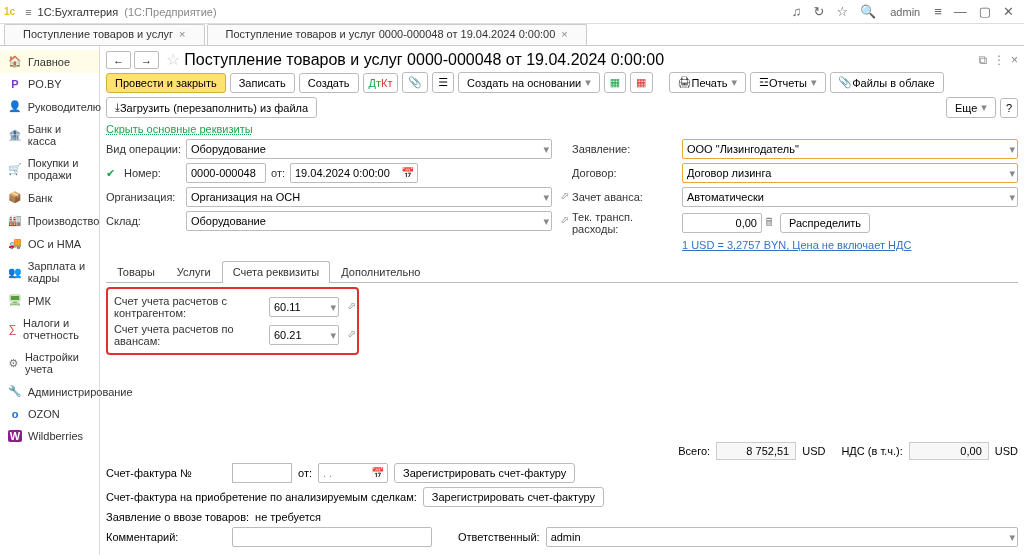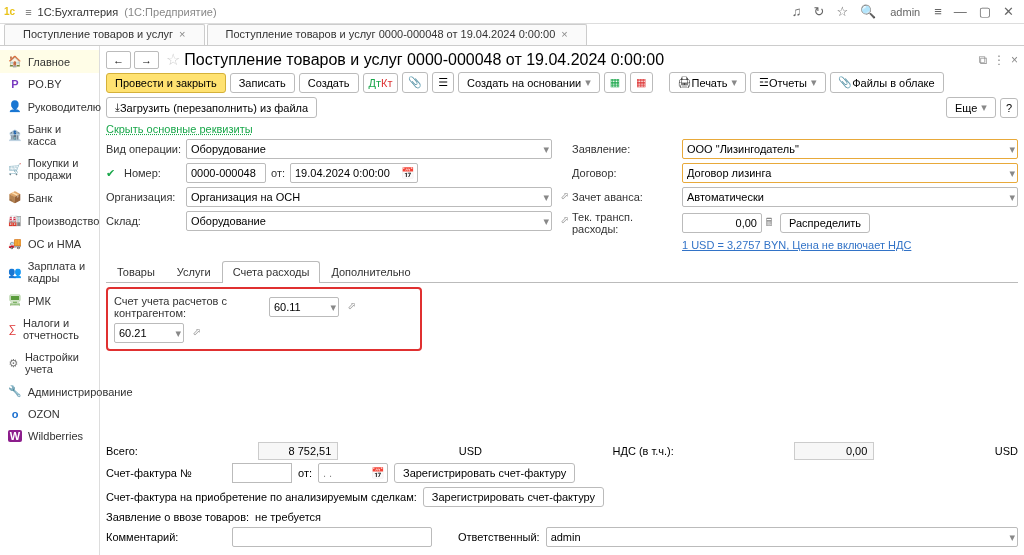--- a/index.html
+++ b/index.html
@@ -38,25 +38,25 @@
 .frow label.w110{width:110px}
 .input{border:1px solid #bbb;border-radius:2px;height:20px;padding:0 4px;background:#fff;display:flex;align-items:center;flex:1;position:relative}
 .input .dd{position:absolute;right:2px;color:#888;cursor:pointer}
 .input.highlight{border:1px solid #e8a93a}
 .input .ext{position:absolute;right:-18px;top:2px;color:#888;cursor:pointer;font-size:10px}
 .input.txtright{justify-content:flex-end}
 .linkblue{color:#3273c7;cursor:pointer;text-decoration:underline}
 .tabs{display:flex;border-bottom:1px solid #bbb;margin-top:4px}
 .tabs .tab{padding:4px 10px;border:1px solid transparent;border-bottom:none;cursor:pointer;color:#333}
 .tabs .tab.active{border-color:#bbb;background:#fff;border-radius:3px 3px 0 0;margin-bottom:-1px}
-.redbox{border:2px solid #e03030;border-radius:4px;padding:6px;margin-top:4px;width:316px}
+.redbox{border:2px solid #e03030;border-radius:4px;padding:6px;margin-top:4px;width:253px}
 .redbox .frow label{width:155px}
 .redbox .input{width:70px;flex:0 0 70px}
 .footer{margin-top:auto}
-.totals{display:flex;justify-content:space-between;align-items:center;gap:6px;margin-bottom:3px}
+.totals{display:flex;justify-content:flex-end;align-items:center;gap:6px;margin-bottom:3px}
 .totals .val{border:1px solid #ccc;background:#f7f7f7;padding:2px 6px;min-width:80px;text-align:right}
 .frow2{display:flex;align-items:center;gap:6px;margin-bottom:4px}
 .frow2 label{min-width:120px}
 .small-input{border:1px solid #bbb;height:20px;width:60px;padding:0 4px}
 </style>
 </head>
 <body>
 
 <div class="titlebar">
   <span class="logo">1с</span>
@@ -260,34 +260,35 @@
         <div class="frow">
             <label class="w110"></label>
             <span class="linkblue">1 USD = 3,2757 BYN, Цена не включает НДС</span>
           </div>
       </div>
     </div>
 
     <div class="tabs">
       <div class="tab">Товары</div>
       <div class="tab">Услуги</div>
-      <div class="tab active">Счета расходы</div>
+      <div class="tab active">Счета реквизиты</div>
       <div class="tab">Дополнительно</div>
     </div>
 
     <div class="redbox">
       <div class="frow">
           <label>Счет учета расчетов с контрагентом:</label>
           <div class="input">
             <span>60.11</span>
             <span class="dd">▾</span>
             <span class="ext">⬀</span>
           </div>
         </div>
       <div class="frow" style="margin-bottom:0">
+          <label>Счет учета расчетов по авансам:</label>
           <div class="input">
             <span>60.21</span>
             <span class="dd">▾</span>
             <span class="ext">⬀</span>
           </div>
         </div>
     </div>
 
     <div class="footer">
       <div class="totals">

